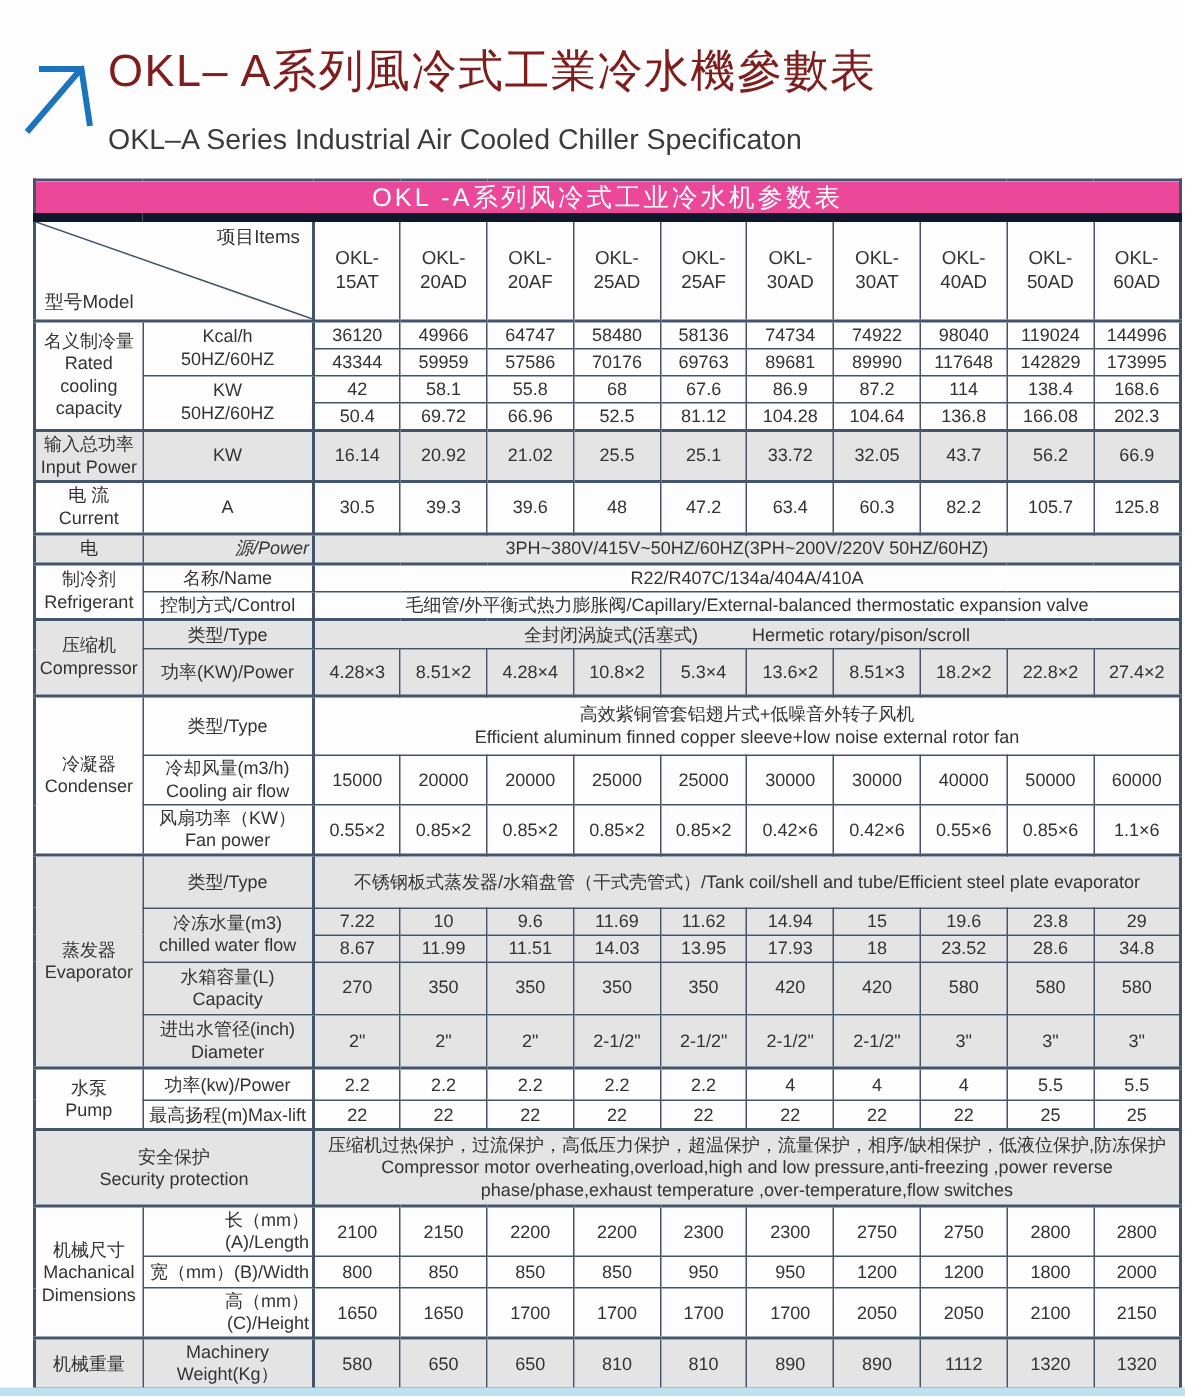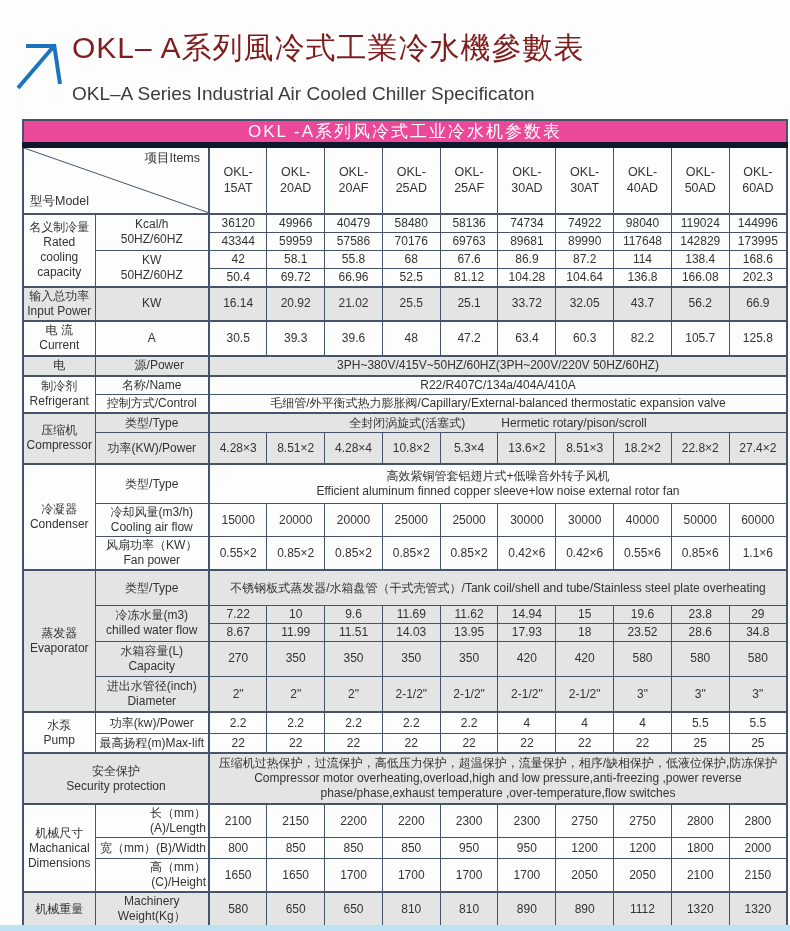--- a/index.html
+++ b/index.html
@@ -38,21 +38,21 @@
   }
   .header-row th { height:31px; font-size:12.5px; }
   th.corner { position:relative; border-right-width:2px; }
   .corner .cm { position:absolute; left:6px; bottom:3px; font-size:12.5px;margin-top:14px; }
   .corner .ci { position:absolute; right:8px; top:3px; font-size:12.5px; }
   .diagline { position:absolute; left:0; top:0; width:100%; height:100%; display:block; }
   .diagline line { stroke:#44546A; stroke-width:1; vector-effect:non-scaling-stroke; }
 
   td.lab  { font-size:12px;text-align:center; }
   td.lab2 { border-right-width:2px; }
-  td.pl   { text-align:center; padding-left:17px; }
+  td.pl   { text-align:right; padding-left:17px;font-style:italic; }
   td.dim  { text-align:right; padding-left:4px; }
   td.sec  { line-height:15px; padding:2px 8px; }
 
   tr.g td { background:#E4E4E4; }
   tr.gs td, tr.gs th { border-top-width:2px; }
 
   tr.h17 td{height:17px} tr.h18 td{height:18px} tr.h20 td{height:20px}
   tr.h21 td{height:21px} tr.h22 td{height:22px} tr.h28 td{height:28px}
   tr.h31 td{height:31px} tr.h32 td{height:32px} tr.h33 td{height:33px}
   tr.h35 td{height:35px} tr.h36 td{height:36px} tr.h40 td{height:40px}
@@ -136,21 +136,21 @@
 
       <tr class="gs h18">
         <td class="lab" rowspan="4">名义制冷量
 Rated
 cooling
 capacity</td>
         <td class="lab2" rowspan="2">Kcal/h
 50HZ/60HZ</td>
       <td>36120</td>
           <td>49966</td>
-          <td>40479</td>
+          <td>64747</td>
           <td>58480</td>
           <td>58136</td>
           <td>74734</td>
           <td>74922</td>
           <td>98040</td>
           <td>119024</td>
           <td>144996</td>
         </tr>
       <tr class="h18">
           <td>43344</td>
@@ -293,21 +293,21 @@
           <td>0.42×6</td>
           <td>0.55×6</td>
           <td>0.85×6</td>
           <td>1.1×6</td>
         </tr>
 
       <tr class="g gs h35">
         <td class="lab" rowspan="5">蒸发器
 Evaporator</td>
         <td class="lab2">类型/Type</td>
-        <td colspan="10">不锈钢板式蒸发器/水箱盘管（干式壳管式）/Tank coil/shell and tube/Stainless steel plate overheating</td>
+        <td colspan="10">不锈钢板式蒸发器/水箱盘管（干式壳管式）/Tank coil/shell and tube/Efficient steel plate evaporator</td>
       </tr>
       <tr class="g h17">
         <td class="lab2" rowspan="2">冷冻水量(m3)
 chilled water flow</td>
       <td>7.22</td>
           <td>10</td>
           <td>9.6</td>
           <td>11.69</td>
           <td>11.62</td>
           <td>14.94</td>

